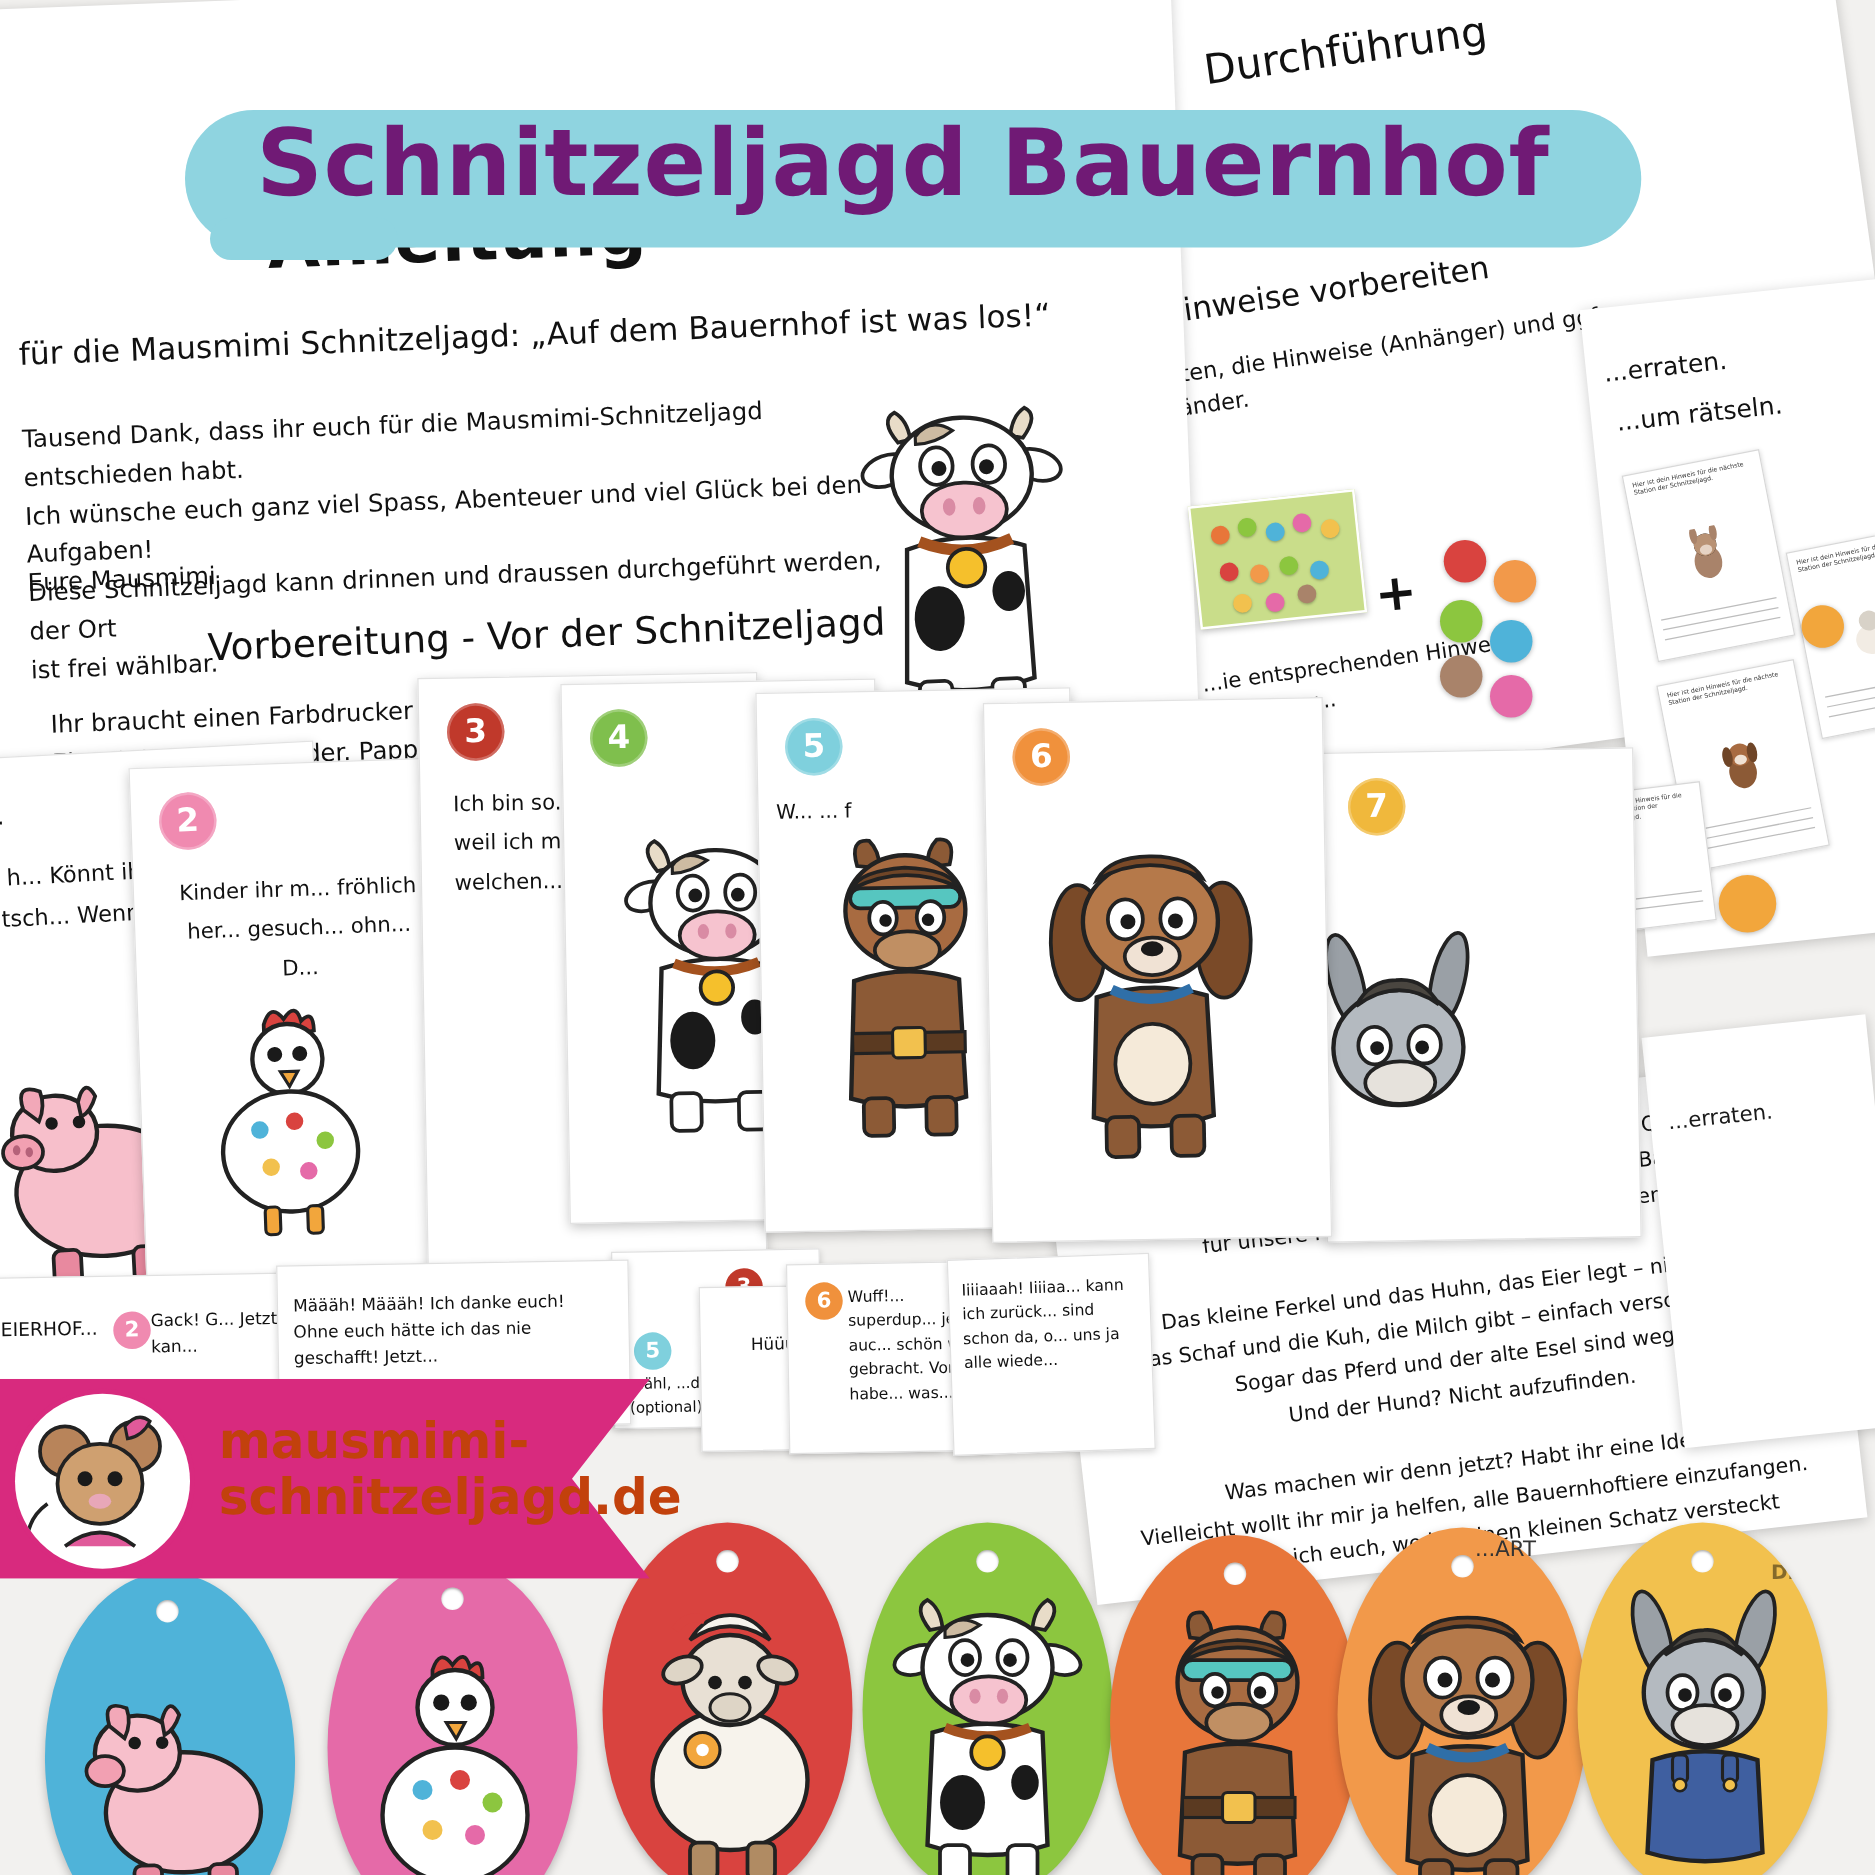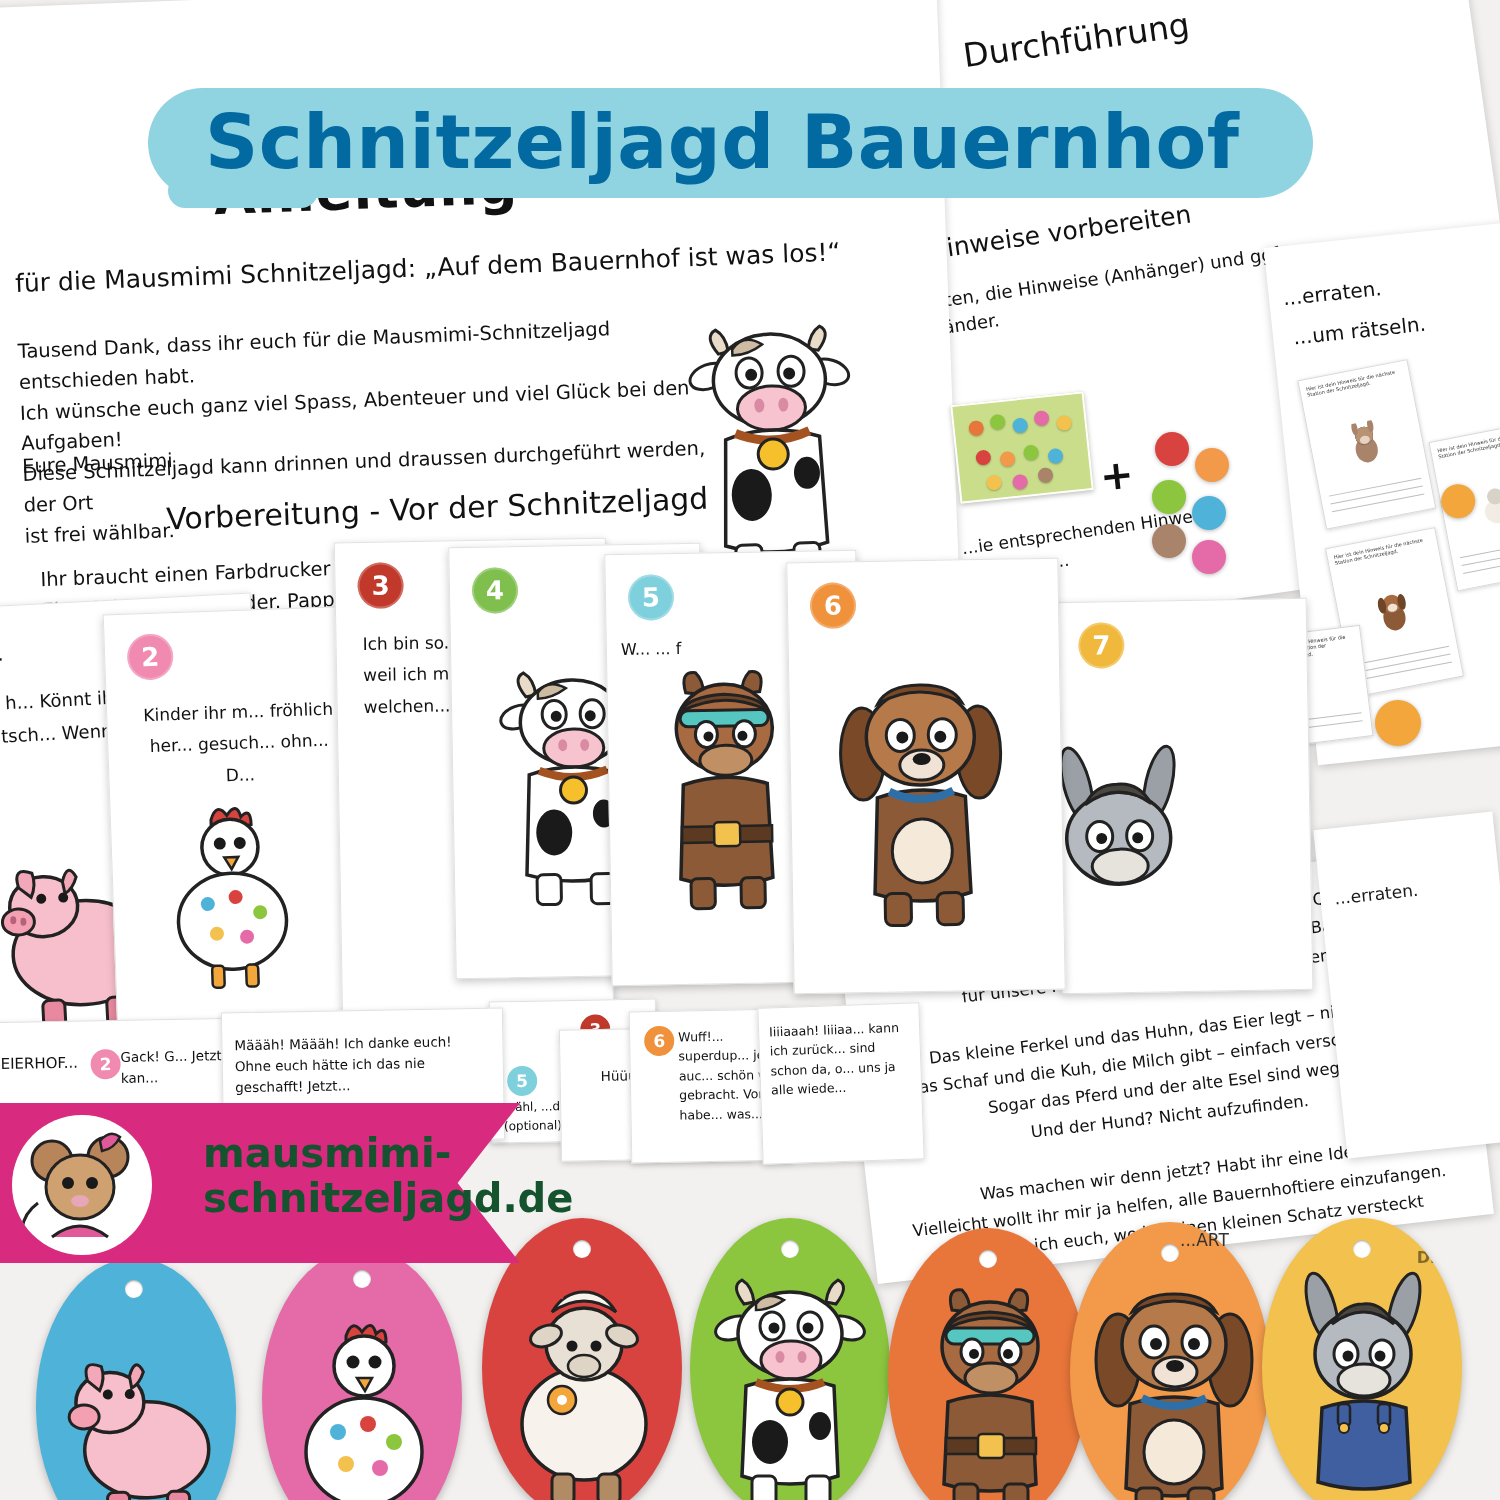--- a/index.html
+++ b/index.html
@@ -364,25 +364,25 @@
     left: 20px;
     top: 86px;
     width: 150px;
     height: 34px;
     background: #8fd4e0;
     border-radius: 18px;
   }
   #title-text {
     position: absolute;
     left: 205px;
-    top: 99px;
+    top: 88px;
     width: 1100px;
     font-size: 74px;
     font-weight: 700;
-    color: #0369a1;
+    color: #701a75;
     letter-spacing: 0.5px;
     z-index: 5;
     font-family: "DejaVu Sans", sans-serif;
   }
 
   
   #brand {
     position: absolute;
     left: 0px;
     top: 1095px;
@@ -398,24 +398,23 @@
     height: 160px;
     background: #d82a7e;
     clip-path: polygon(0 0, 100% 0, 88% 50%, 100% 100%, 0 100%);
   }
   #brand-text {
     position: absolute;
     left: 175px;
     top: 36px;
     font-size: 40px;
     line-height: 1.12;
-    color: #14532d;
+    color: #c2410c;
     font-weight: 700;
     white-space: pre-line;
-    margin-left: 28px;
   }
   #brand-circle {
     position: absolute;
     left: 12px;
     top: 20px;
     width: 140px;
     height: 140px;
     border-radius: 50%;
     background: #ffffff;
     box-shadow: 0 0 0 4px #d82a7e;

